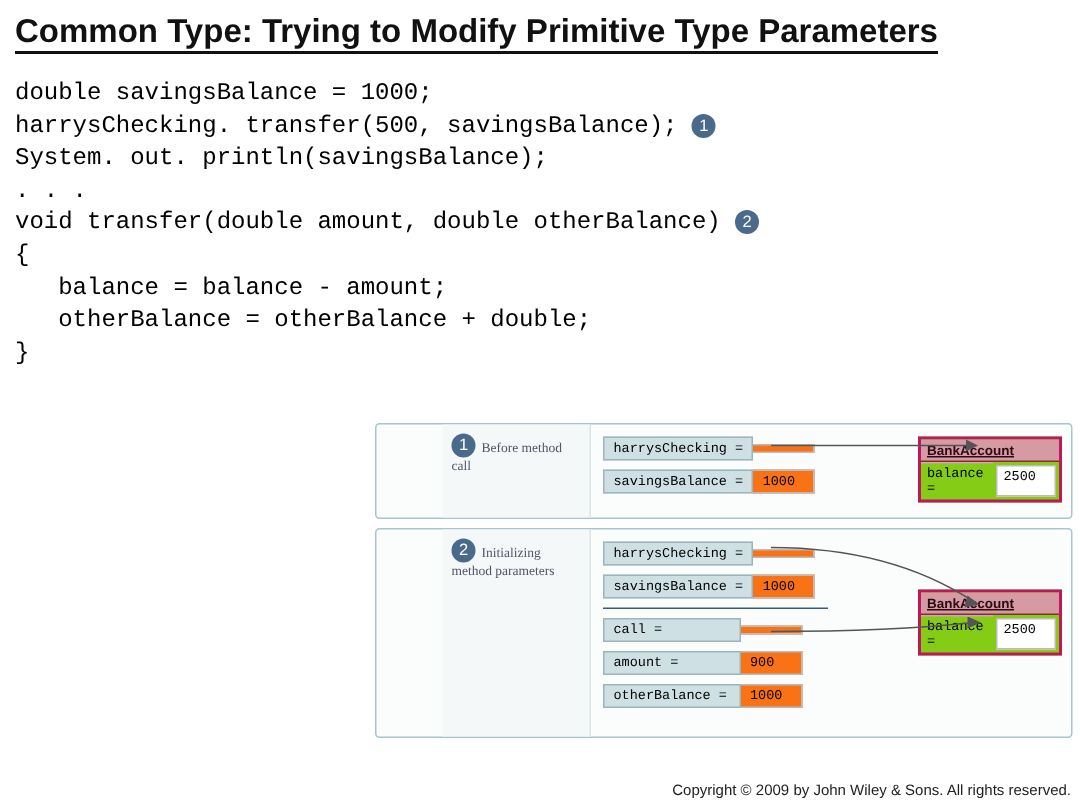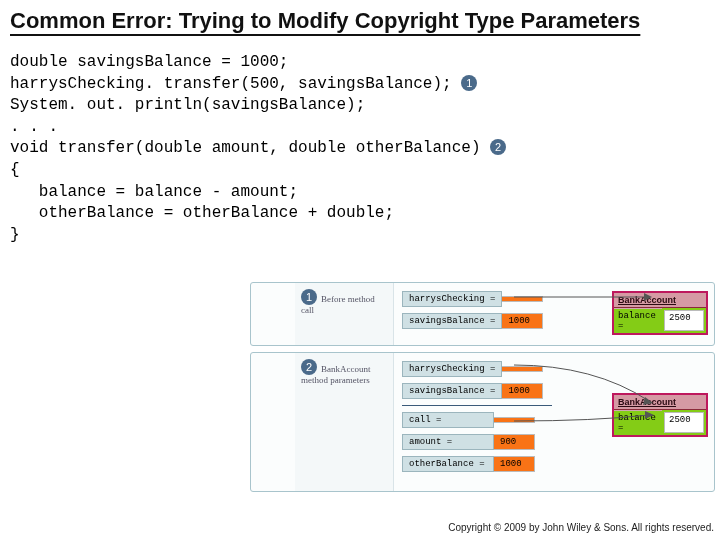--- a/index.html
+++ b/index.html
@@ -141,21 +141,21 @@
     text-align: right;
     font-size: 10px;
     color: #222;
     line-height: 1.3;
   }
 </style>
 </head>
 <body>
 
 <div class="title-wrap">
-  <span class="title">Common Error: Trying to Modify Copyright Type Parameters</span>
+  <span class="title">Common Type: Trying to Modify Primitive Type Parameters</span>
 </div>
 
 <div class="code"><span>double savingsBalance = 1000;</span>
 <span>harrysChecking. transfer(500, savingsBalance); </span><span class="bullet">1</span>
 <span>System. out. println(savingsBalance);</span>
 <span>. . .</span>
 <span>void transfer(double amount, double otherBalance) </span><span class="bullet">2</span>
 <span>{</span>
 <span>   balance = balance - amount;</span>
 <span>   otherBalance = otherBalance + double;</span>
@@ -185,21 +185,21 @@
       </div>
       <svg class="arrow" style="left:120px; top:6px;" width="140" height="16">
         <line x1="0" y1="8" x2="130" y2="8" stroke="#555" stroke-width="1"></line>
         <polygon points="130,4 138,8 130,12" fill="#555"></polygon>
       </svg>
     </div>
   </div>
 
   <div class="panel" style="height:138px;">
     <div class="panel-left">
-      <span class="bullet bnum">2</span><span>BankAccount method parameters</span>
+      <span class="bullet bnum">2</span><span>Initializing method parameters</span>
     </div>
     <div class="panel-body">
       <div class="varbox">
         <span class="vlabel">harrysChecking =</span>
           <span class="vval"></span>
       </div>
       <div class="varbox">
         <span class="vlabel">savingsBalance =</span>
           <span class="vval">1000</span>
       </div>

